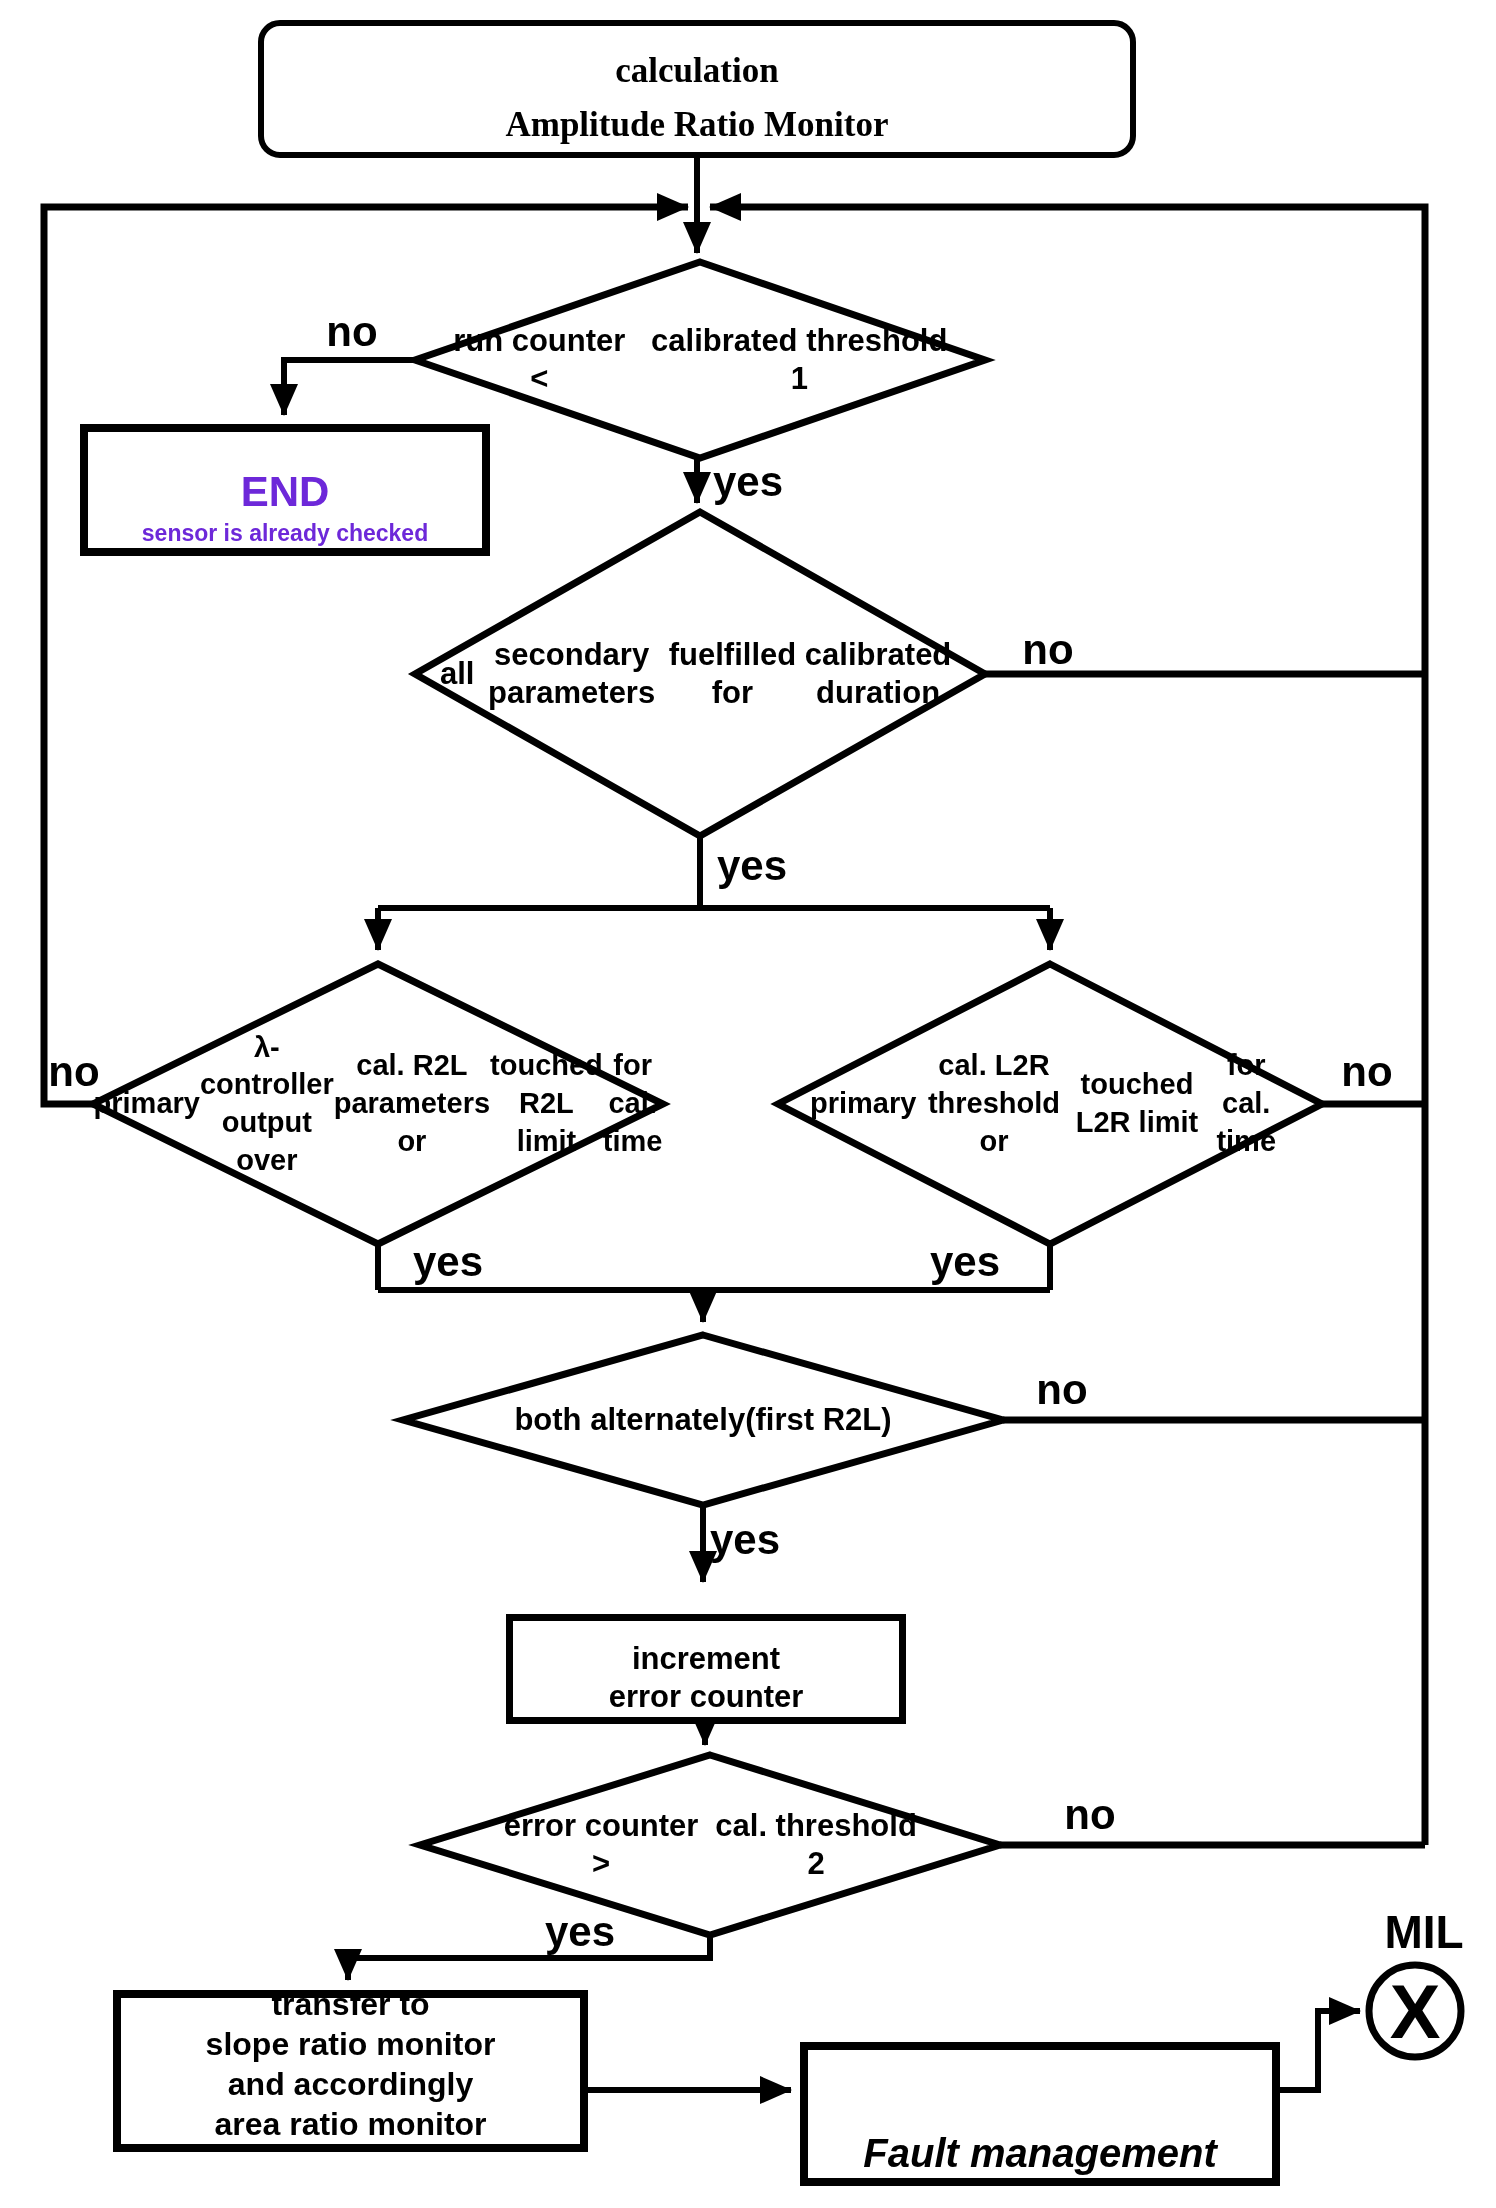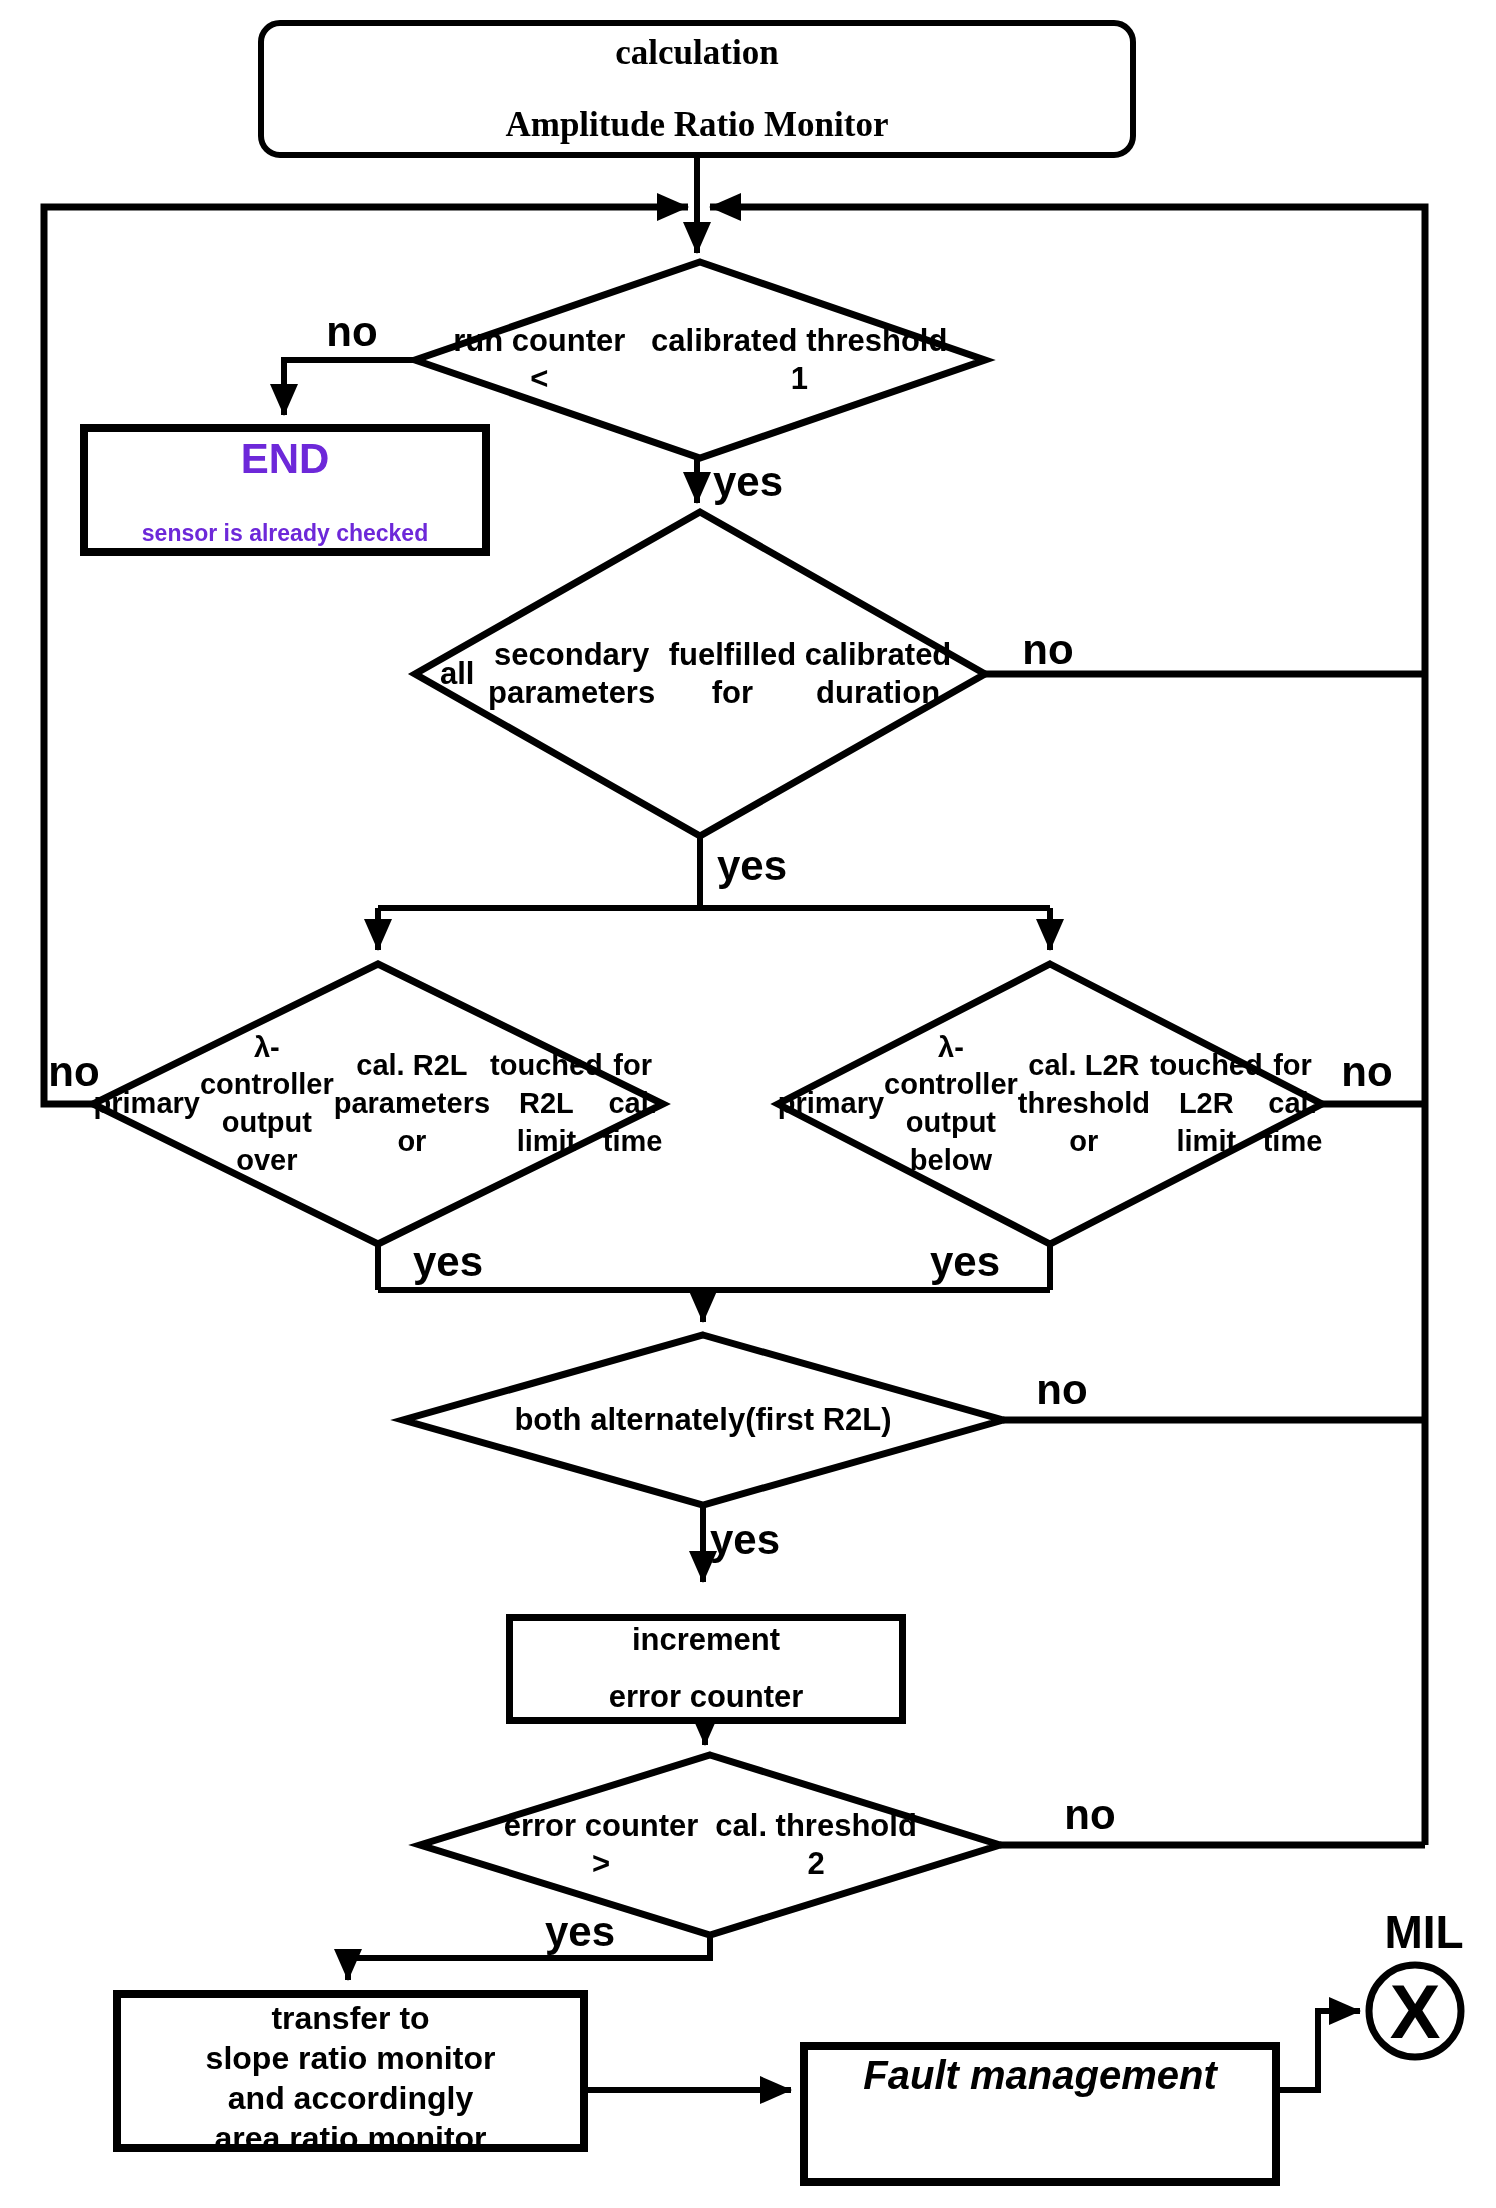--- a/index.html
+++ b/index.html
@@ -3,21 +3,21 @@
 <meta charset="utf-8">
 <style>
   html,body{margin:0;padding:0;background:#ffffff;}
   .canvas{position:relative;width:1496px;height:2208px;background:#ffffff;overflow:hidden;
           font-family:"Liberation Sans", sans-serif;color:#000;}
   svg.wires{position:absolute;left:0;top:0;width:1496px;height:2208px;}
   .edge{stroke:#000;stroke-width:6;fill:none;}
   .edge.thick{stroke-width:7;}
   .shape{fill:#ffffff;stroke:#000;stroke-width:7;}
   .node{position:absolute;box-sizing:border-box;background:#ffffff;border:7px solid #000;
-        display:flex;flex-direction:column;align-items:center;justify-content:space-between;
+        display:flex;flex-direction:column;align-items:center;justify-content:flex-end;
         text-align:center;font-weight:bold;line-height:1.25;}
   .node.rounded{border-radius:22px;border-width:6px;
         font-family:"Liberation Serif", serif;font-size:35px;line-height:1.55;}
   .node.endbox{border-width:8px;color:#6d28d9;}
   .node.endbox .big{font-size:42px;line-height:1.3;}
   .node.endbox .small{font-size:23px;}
   .node.transfer{border-width:8px;font-size:32px;}
   .node.fault{border-width:8px;font-size:40px;font-style:italic;}
   .node.incr{font-size:31px;}
   .dtext{position:absolute;display:flex;flex-direction:row;align-items:center;
@@ -114,21 +114,20 @@
   <div class="dtext small" style="left:143px;top:984px;width:470px;height:240px;">
     <div>primary</div>
     <div>λ- controller output over</div>
     <div>cal. R2L parameters or</div>
     <div>touched R2L limit</div>
     <div>for cal. time</div>
   </div>
 
   <div class="dtext small" style="left:810px;top:984px;width:480px;height:240px;">
     <div>primary</div>
-    <div>λ- controller output below</div>
     <div>cal. L2R threshold or</div>
     <div>touched L2R limit</div>
     <div>for cal. time</div>
   </div>
 
   <div class="dtext" style="left:493px;top:1360px;width:420px;height:120px;">
     <div>both alternately</div>
     <div>(first R2L)</div>
   </div>
 

